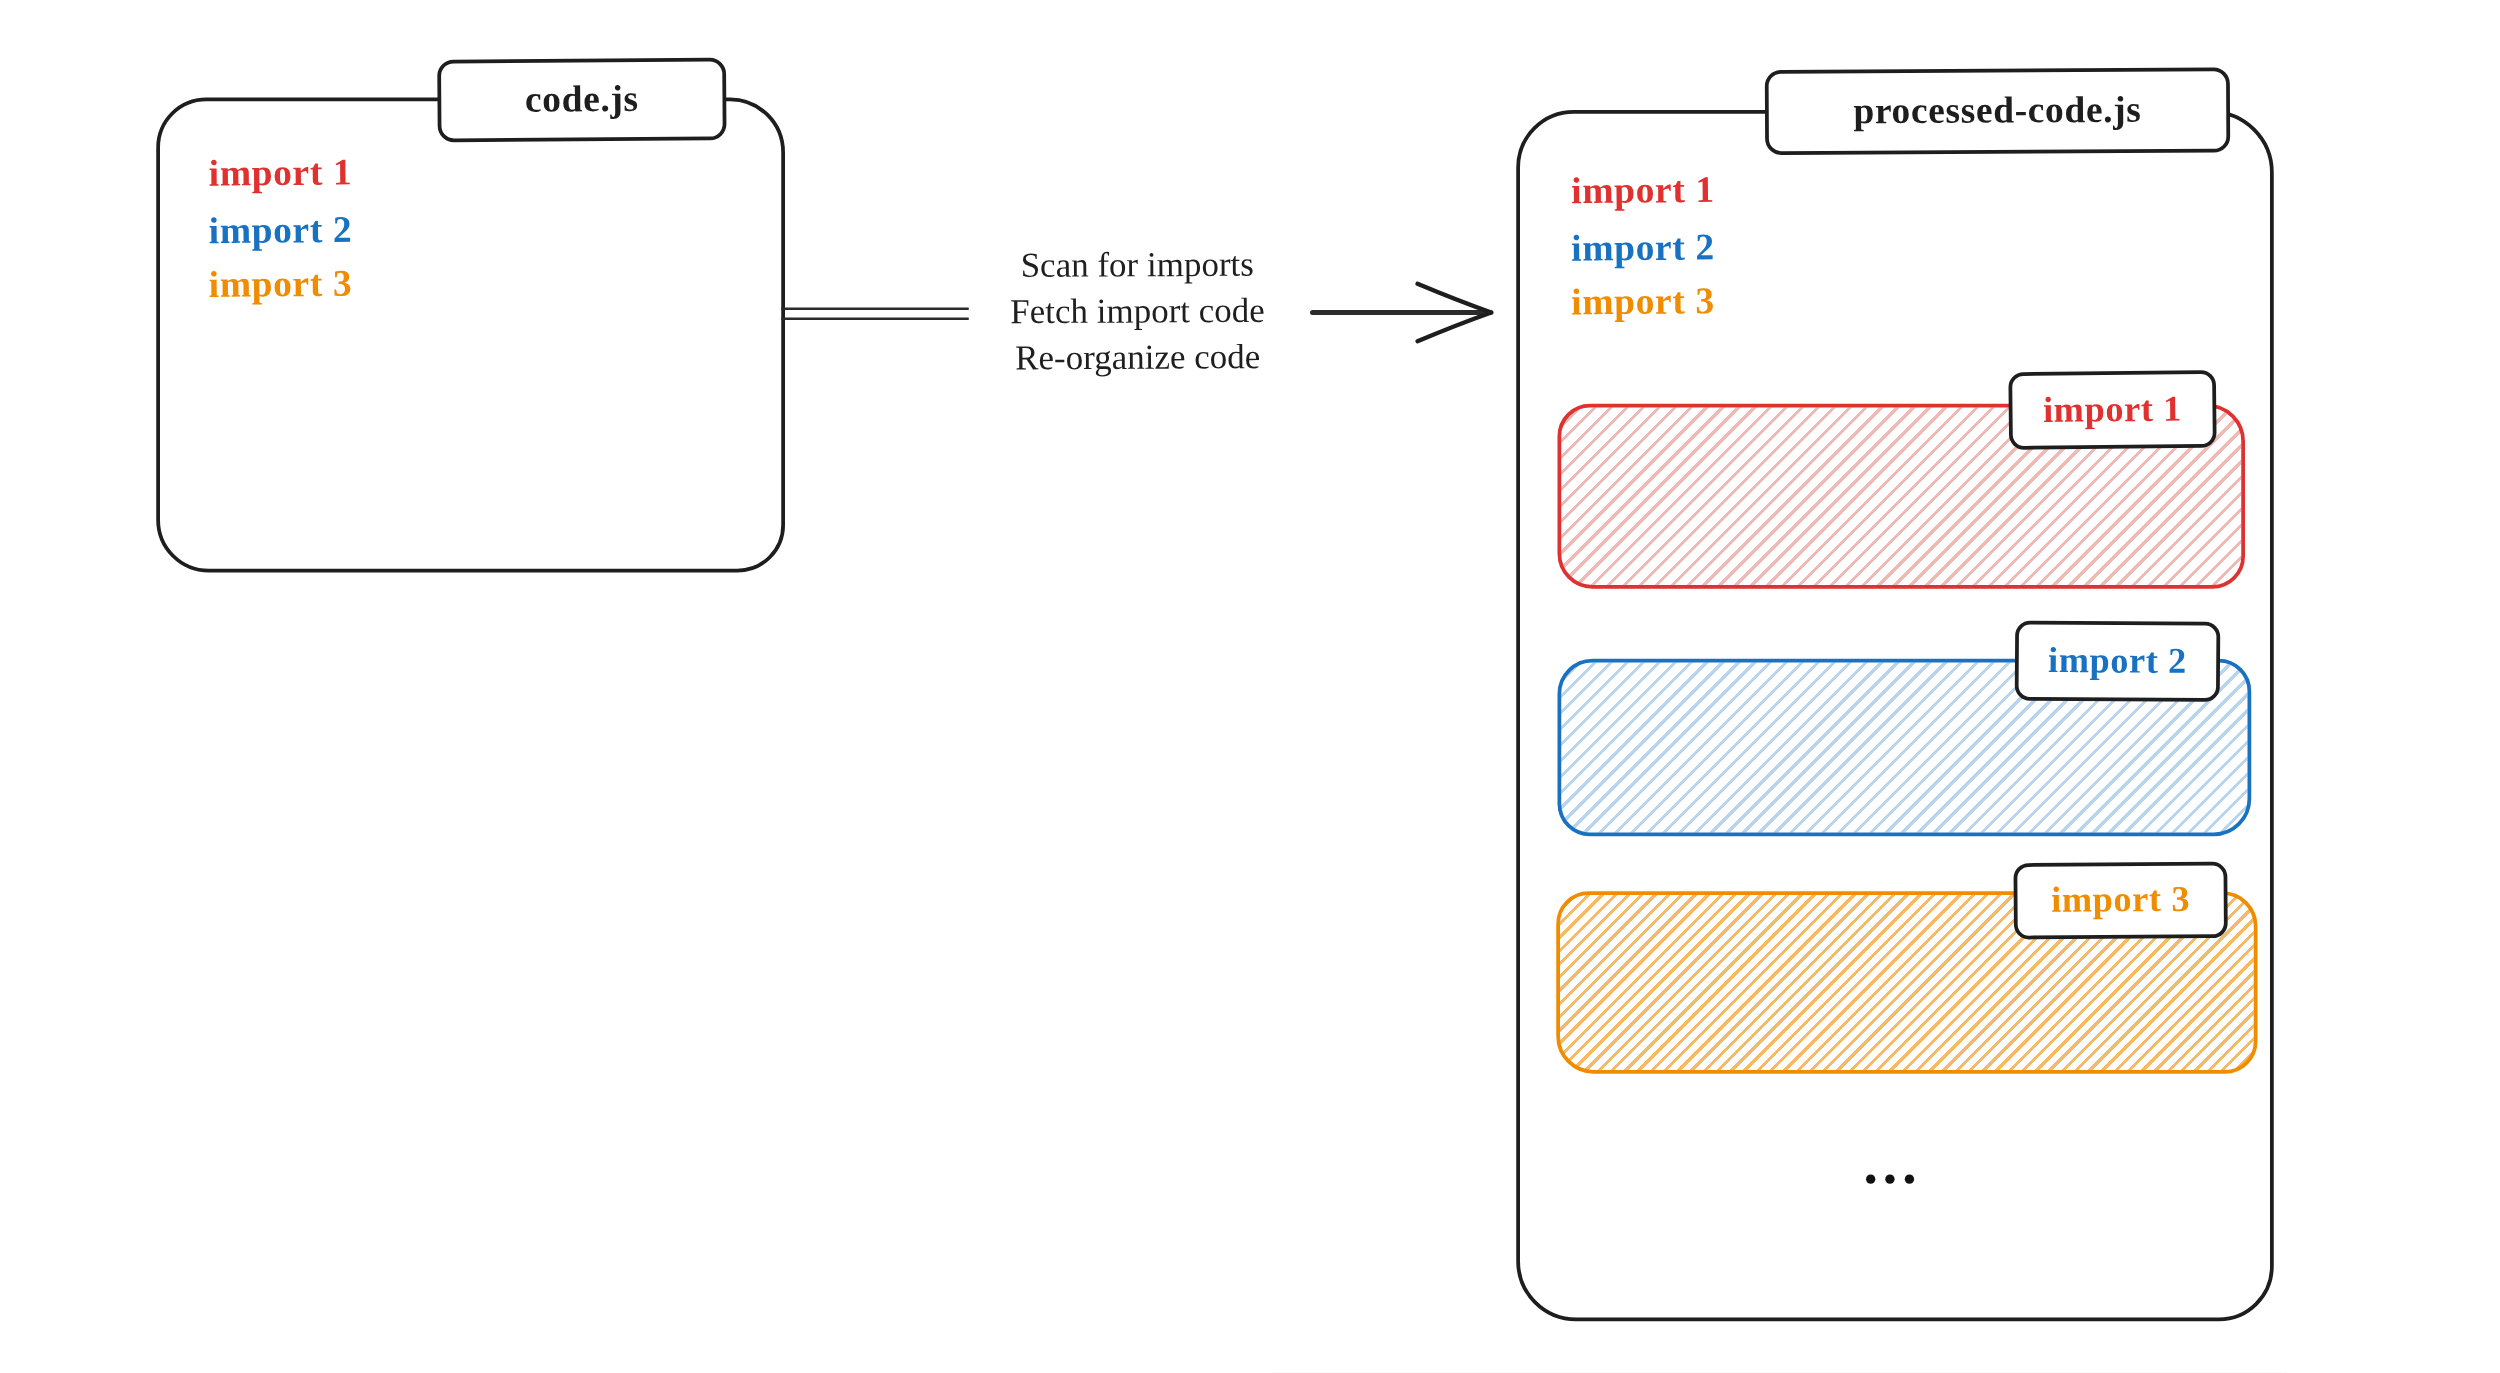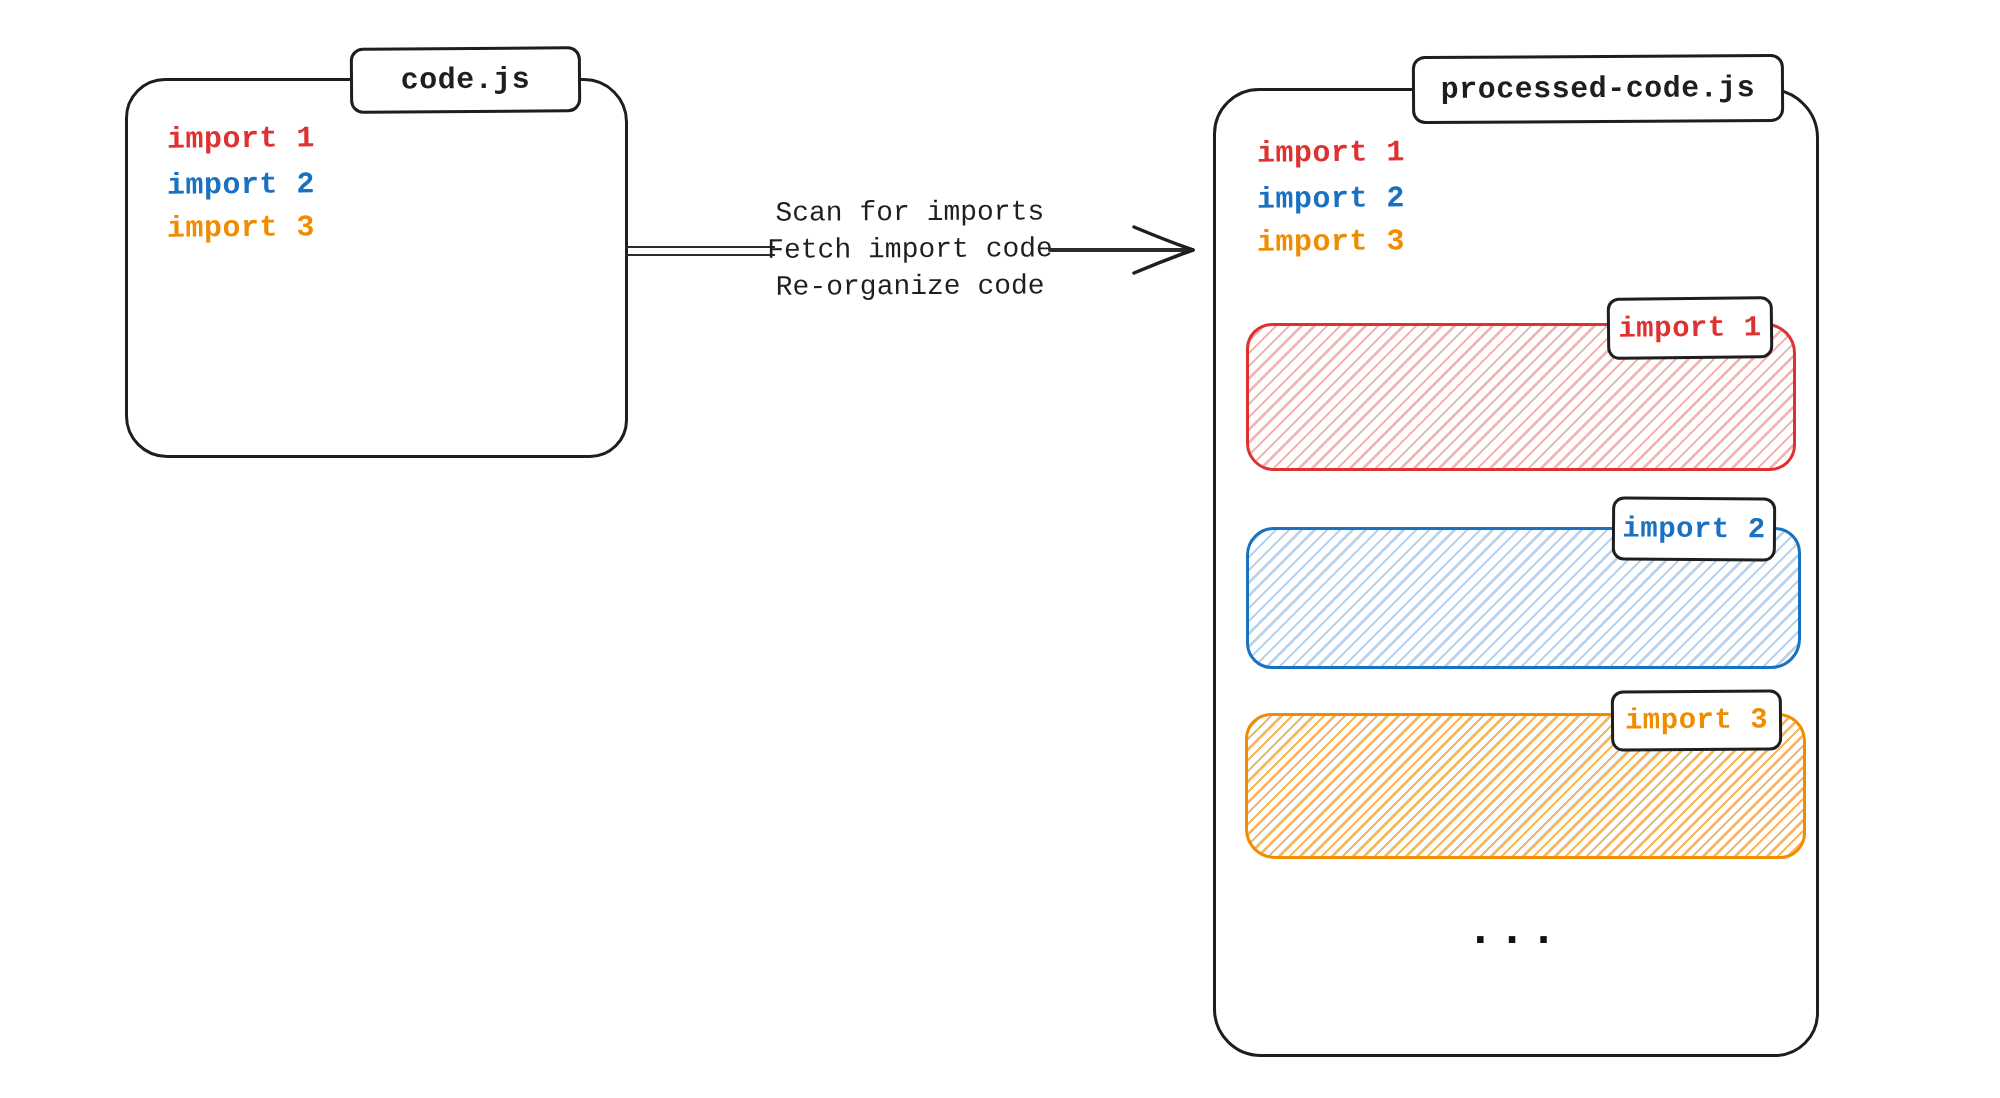--- a/index.html
+++ b/index.html
@@ -1,18 +1,18 @@
 <!DOCTYPE html>
 <html><head>
 <meta charset="utf-8">
 <style>
   html,body{margin:0;padding:0;background:#f7f7f7;}
   .canvas{
     position:relative;width:2000px;height:1098px;background:#ffffff;
-    font-family:Liberation Mono, monospace;overflow:hidden;
+    font-family:Liberation Serif, serif;overflow:hidden;
     color:#1e1e1e;
   }
   
   .file-box{
     position:absolute;background:#fff;border:3px solid #1e1e1e;
   }
   .file-box.src{left:125px;top:78px;width:497px;height:374px;border-radius:40px 44px 38px 42px;}
   .file-box.out{left:1213px;top:88px;width:600px;height:963px;border-radius:46px 50px 44px 48px;}
   .file-tab{
     position:absolute;background:#fff;border:3.5px solid #1e1e1e;border-radius:13px;

